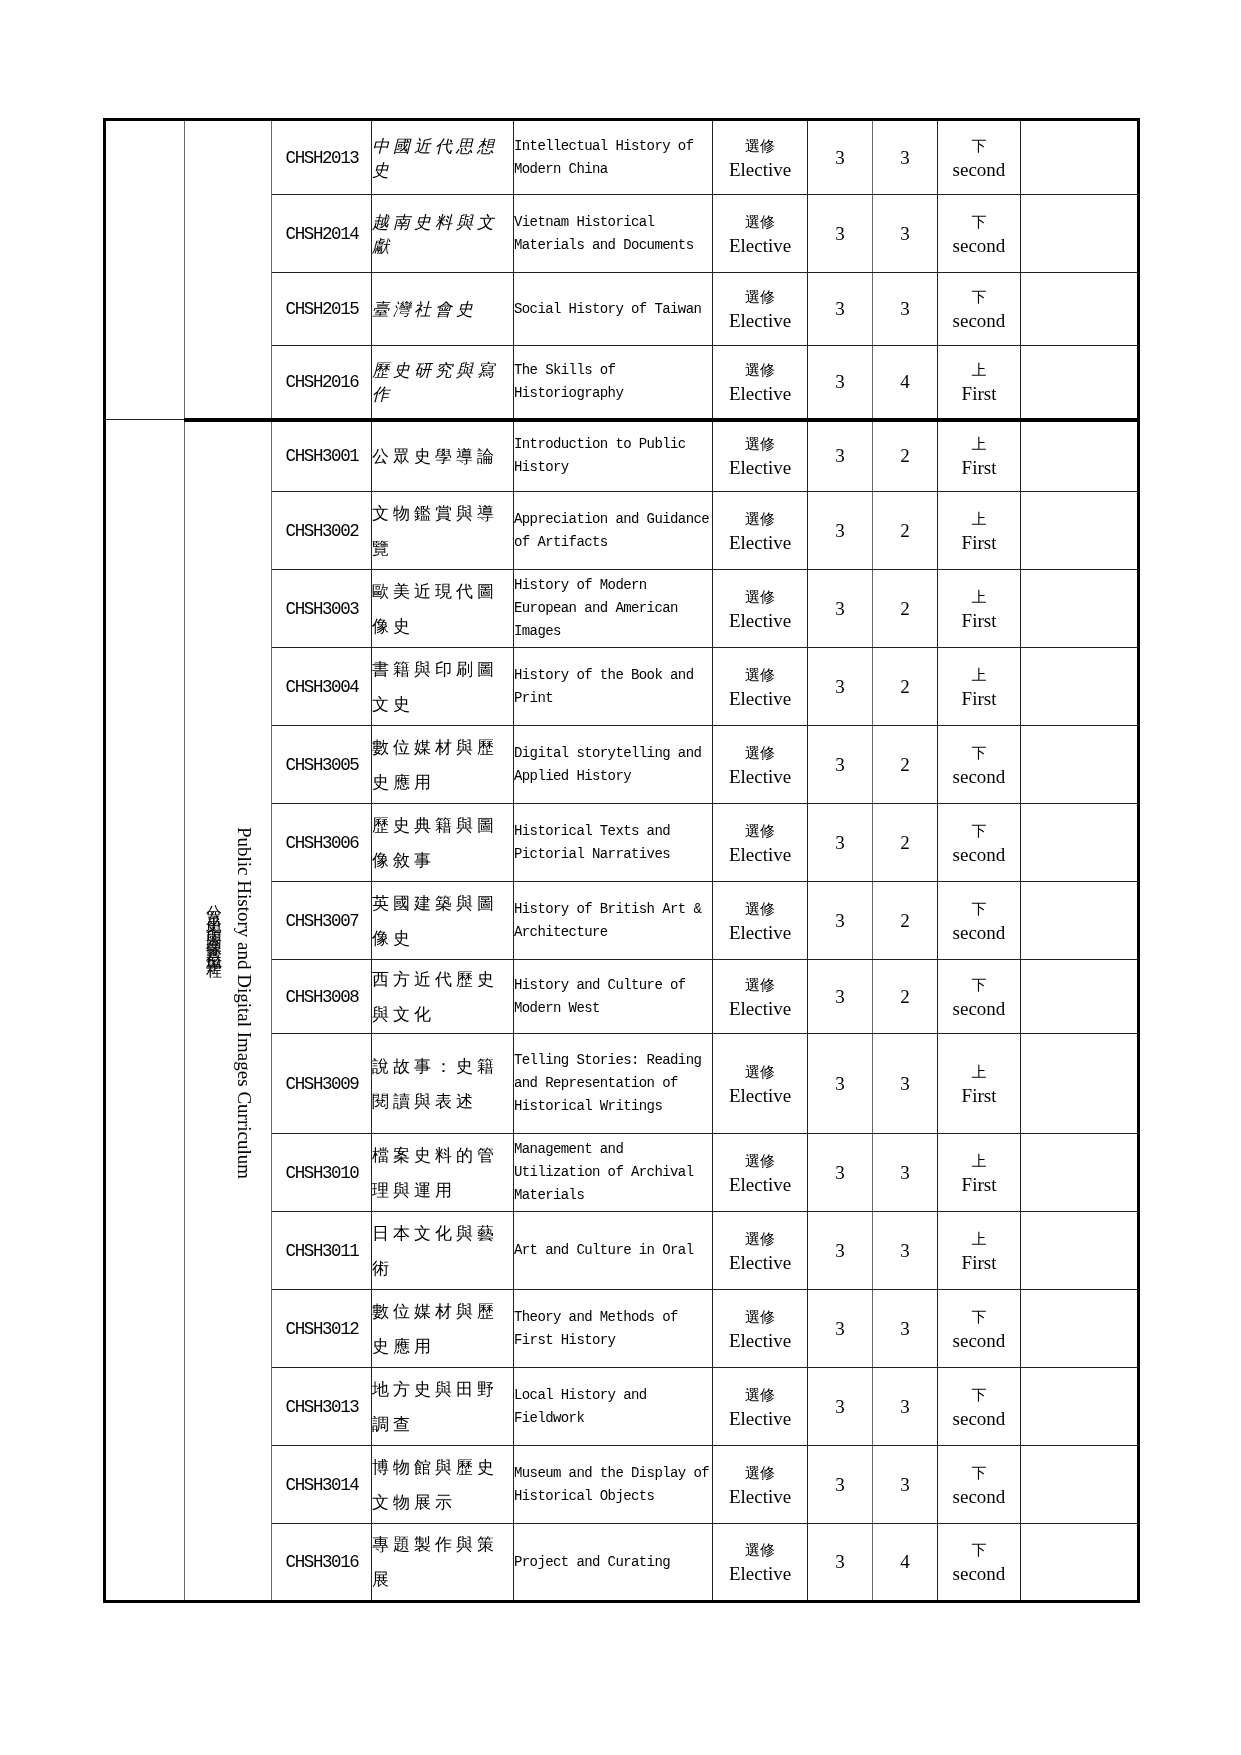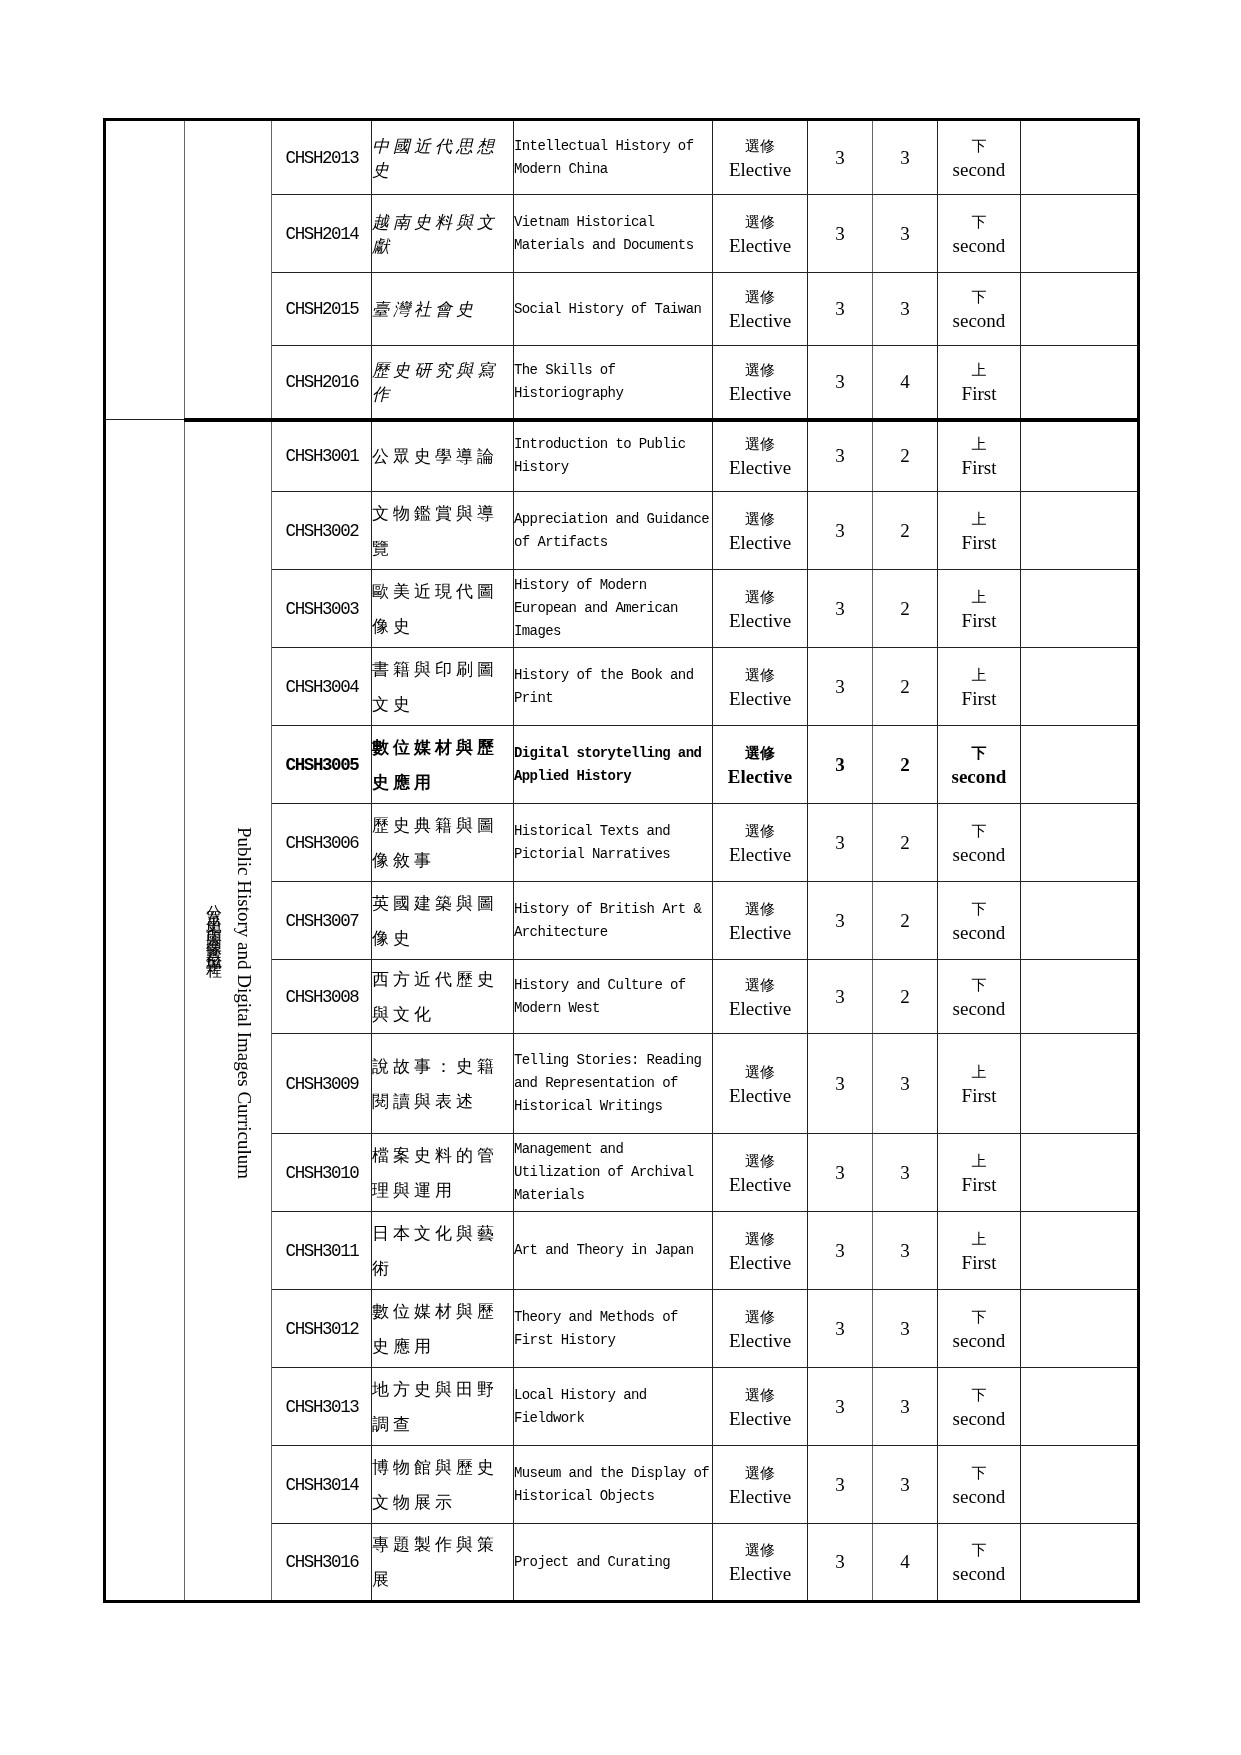--- a/index.html
+++ b/index.html
@@ -216,21 +216,21 @@
             <div>Elective</div>
           </td>
           <td class="num gray">3</td>
           <td class="num">2</td>
           <td class="sem">
             <div class="zh-s">上</div>
             <div>First</div>
           </td>
           <td></td>
         </tr>
-        <tr style="height: 78px; font-weight: bold;">
+        <tr style="height: 78px;">
           <td class="code">CHSH3005</td>
           <td class="zh">數位媒材與歷史應用</td>
           <td class="en">Digital storytelling and Applied History</td>
           <td class="type">
             <div class="zh-s">選修</div>
             <div>Elective</div>
           </td>
           <td class="num gray">3</td>
           <td class="num">2</td>
           <td class="sem">
@@ -315,21 +315,21 @@
           <td class="num">3</td>
           <td class="sem">
             <div class="zh-s">上</div>
             <div>First</div>
           </td>
           <td></td>
         </tr>
         <tr style="height: 78px;">
           <td class="code">CHSH3011</td>
           <td class="zh">日本文化與藝術</td>
-          <td class="en">Art and Theory in Japan</td>
+          <td class="en">Art and Culture in Oral</td>
           <td class="type">
             <div class="zh-s">選修</div>
             <div>Elective</div>
           </td>
           <td class="num gray">3</td>
           <td class="num">3</td>
           <td class="sem">
             <div class="zh-s">上</div>
             <div>First</div>
           </td>

